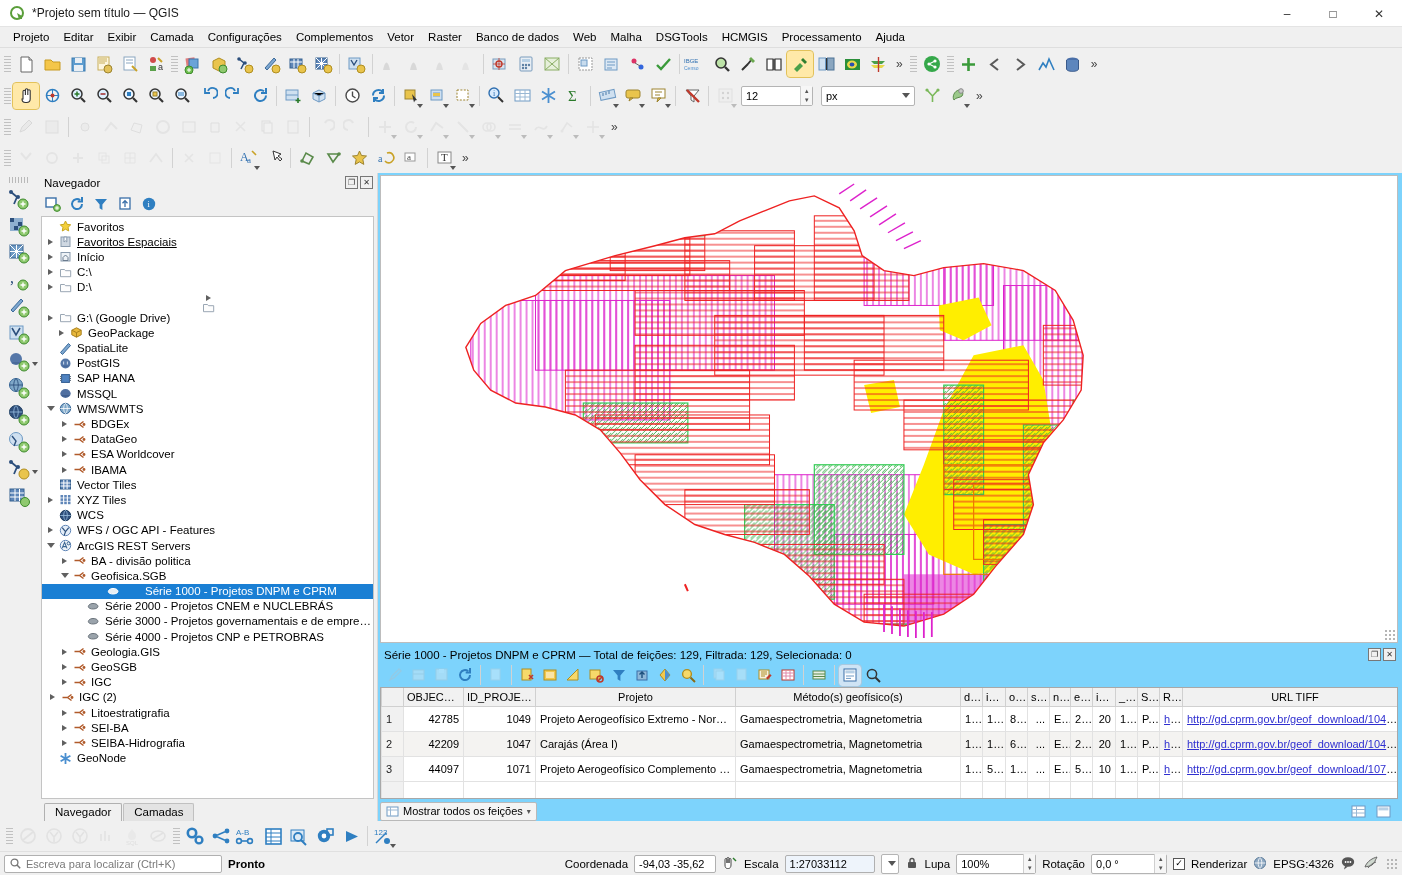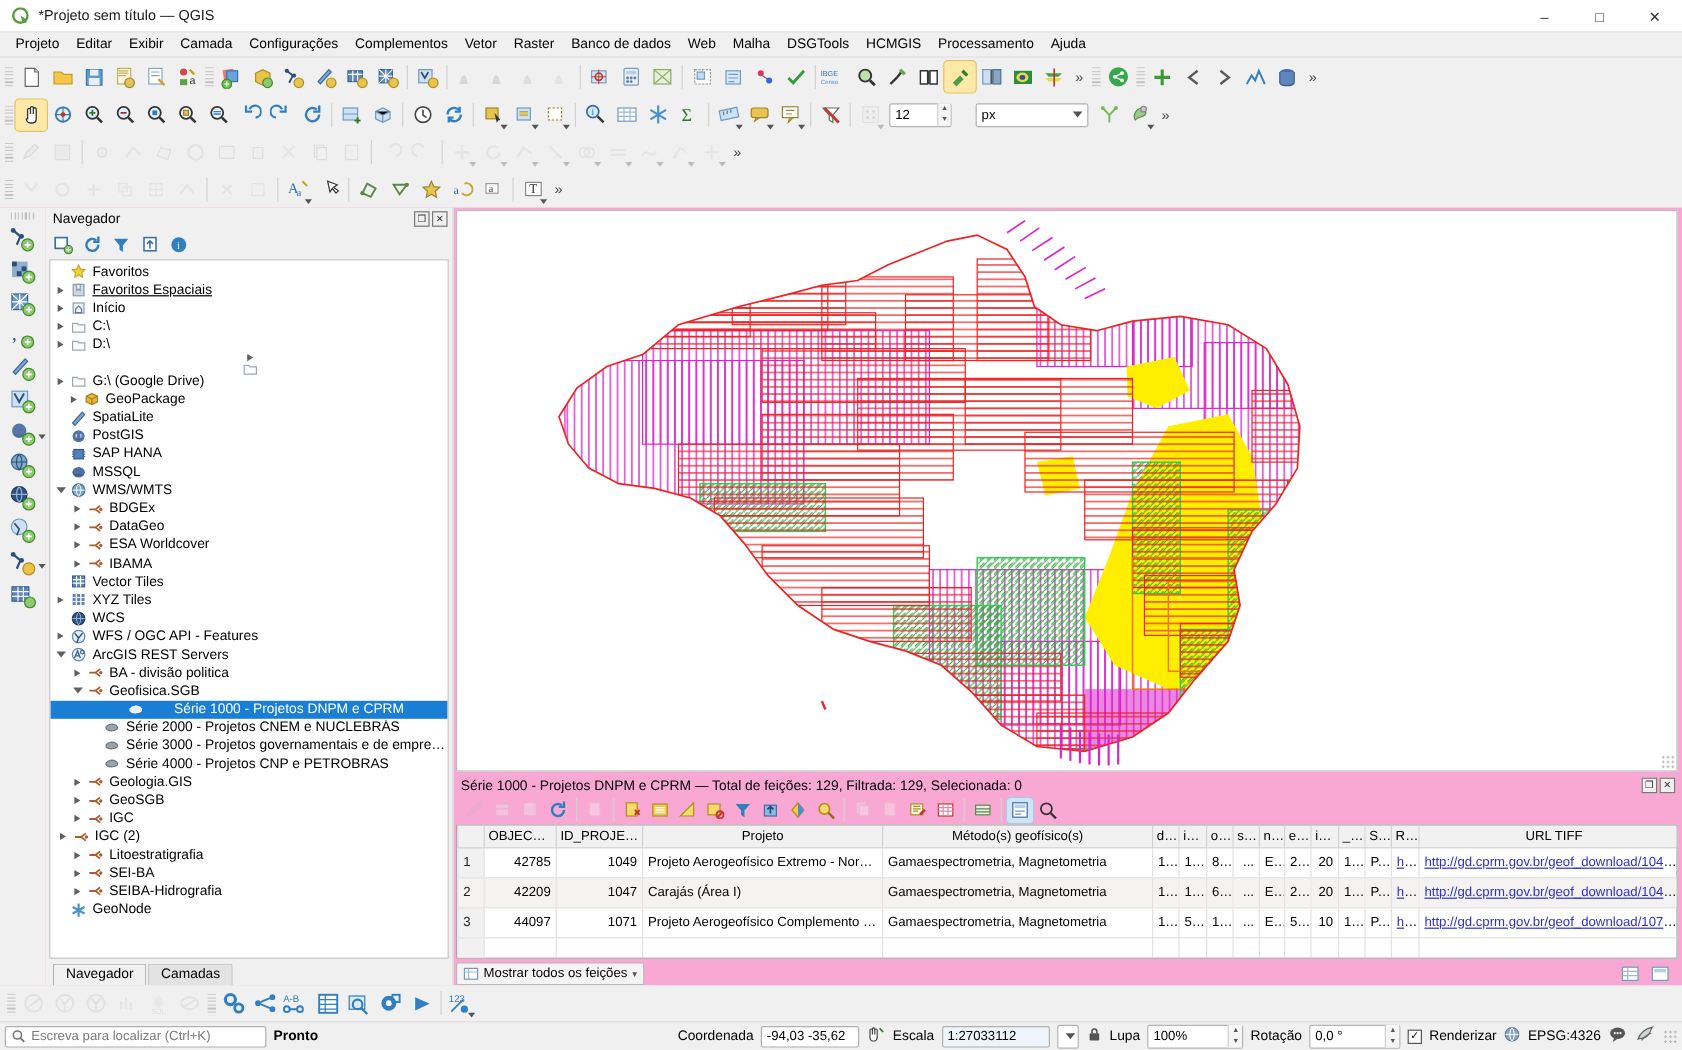--- a/index.html
+++ b/index.html
@@ -8,21 +8,21 @@
     width: 1402px; height: 875px;
     overflow: hidden;
     font-family: "Liberation Sans", sans-serif;
     font-size: 11.5px;
     color: #000;
     background: #f0f0f0;
   }
   #app {
     width: 1402px; height: 875px;
     display: flex; flex-direction: column;
-    background: #f9a8d4;
+    background: #7dd3fc;
     position: relative;
   }
 
   
   .titlebar {
     height: 27px; min-height: 27px;
     background: #ffffff;
     display: flex; align-items: center;
     border-bottom: 1px solid #e4e4e4;
     position: relative;
@@ -757,28 +757,28 @@
       <div class="tbtn dim">
         <svg width="19" height="19" viewBox="0 0 19 19">
             <rect x="3" y="3" width="13" height="13" fill="#ececec" stroke="#c0c0c0"></rect>
             <circle cx="7" cy="7" r="1.2" fill="#999"></circle>
             <circle cx="12" cy="7" r="1.2" fill="#999"></circle>
             <circle cx="7" cy="12" r="1.2" fill="#999"></circle>
             <circle cx="12" cy="12" r="1.2" fill="#999"></circle>
           </svg>
         <span class="car"></span>
       </div>
-      <div class="spin" style="width:52px; margin-left:3px;">
+      <div class="spin" style="width:72px; margin-left:3px;">
         <input type="text" value="12" style="">
         <span class="spinbtns">
             <i>▲</i>
             <i>▼</i>
           </span>
       </div>
-      <div class="combo" style="width:94px; margin-left:20px;">
+      <div class="combo" style="width:94px; margin-left:8px;">
         <span>px</span>
         <span class="arr"></span>
       </div>
       <div class="tbtn" style="margin-left:4px;">
         <svg width="19" height="19" viewBox="0 0 19 19">
             <path d="M4 4l5.5 6v6M15 4L9.5 10" fill="none" stroke="#7ab85a" stroke-width="1.6"></path>
             <circle cx="4" cy="4" r="1.6" fill="#7ab85a"></circle>
             <circle cx="15" cy="4" r="1.6" fill="#7ab85a"></circle>
           </svg>
       </div>

